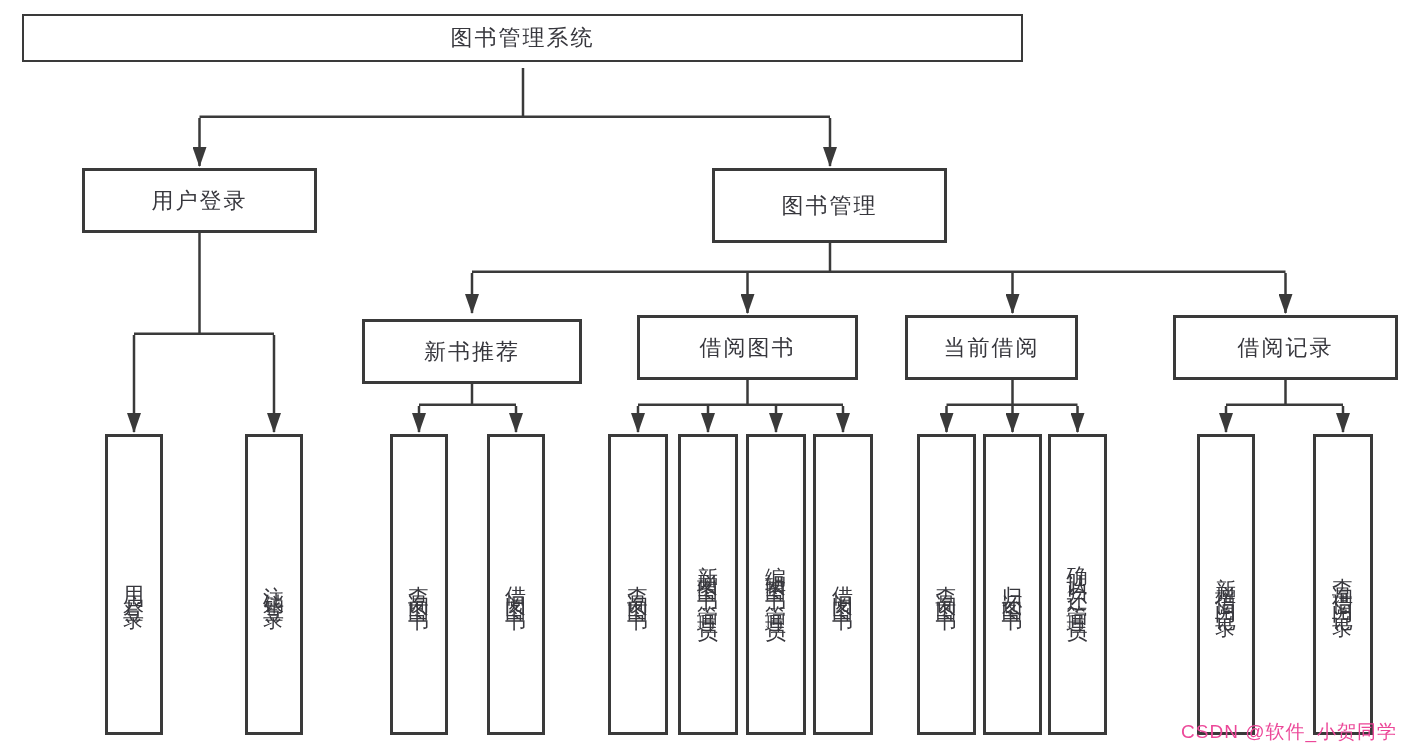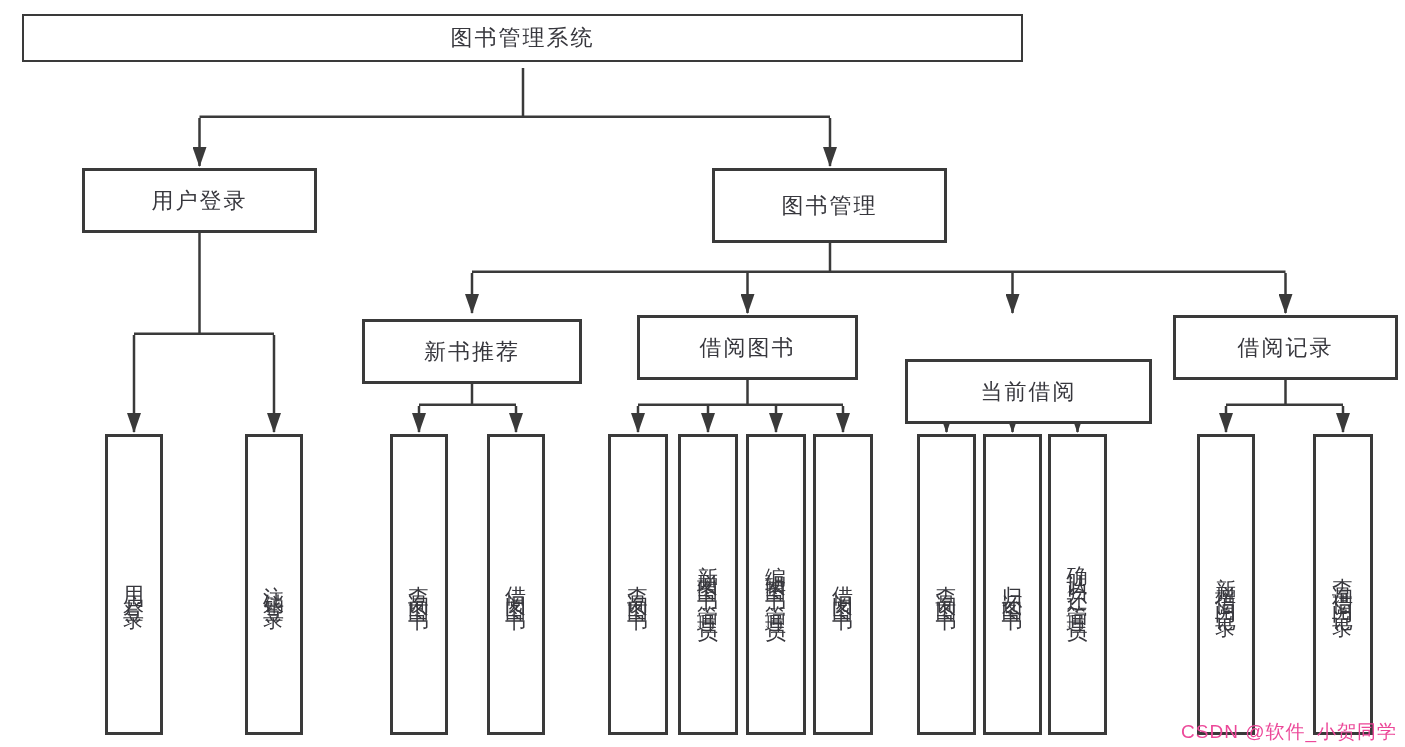--- a/index.html
+++ b/index.html
@@ -43,21 +43,21 @@
     line-height: 1;
   }
   
   .n-root   { left: 22px;   top: 14px;  width: 1001px; height: 48px; border-width: 2px; }
   
   .n-login  { left: 82px;   top: 168px; width: 235px;  height: 65px; }
   .n-mgmt   { left: 712px;  top: 168px; width: 235px;  height: 75px; }
   
   .n-newbook { left: 362px;  top: 319px; width: 220px; height: 65px; }
   .n-borrow  { left: 637px;  top: 315px; width: 221px; height: 65px; }
-  .n-current { left: 905px;  top: 315px; width: 247px; height: 65px; margin-top: 44px; }
+  .n-current { left: 905px;  top: 315px; width: 173px; height: 65px; }
   .n-record  { left: 1173px; top: 315px; width: 225px; height: 65px; }
   
   .leaf { top: 434px; height: 301px; }
   .n-a1 { left: 105px;  width: 58px; }
   .n-a2 { left: 245px;  width: 58px; }
   .n-b1 { left: 390px;  width: 58px; }
   .n-b2 { left: 487px;  width: 58px; }
   .n-c1 { left: 608px;  width: 60px; }
   .n-c2 { left: 678px;  width: 60px; }
   .n-c3 { left: 746px;  width: 60px; }

